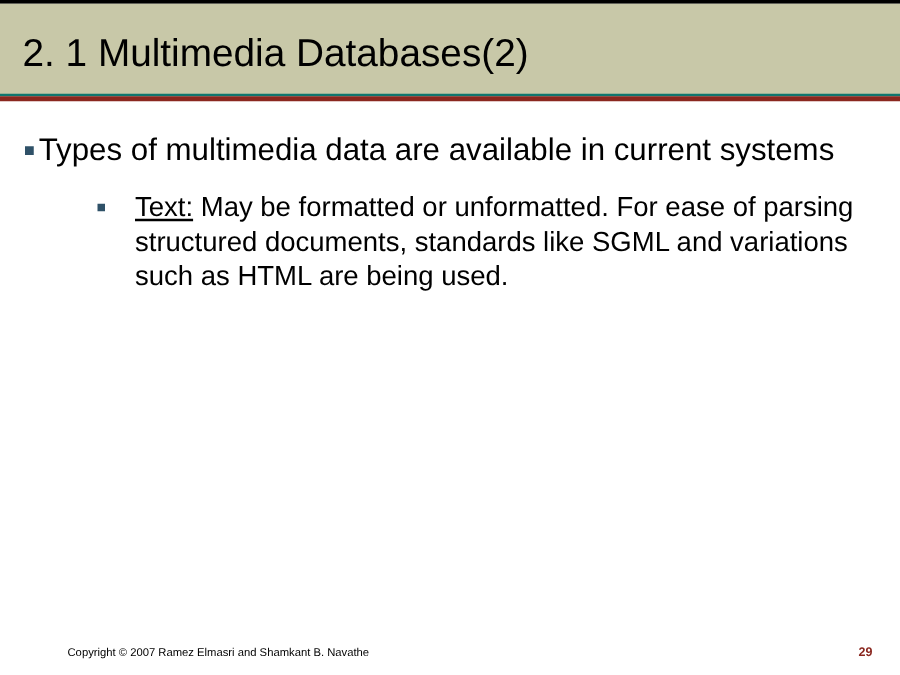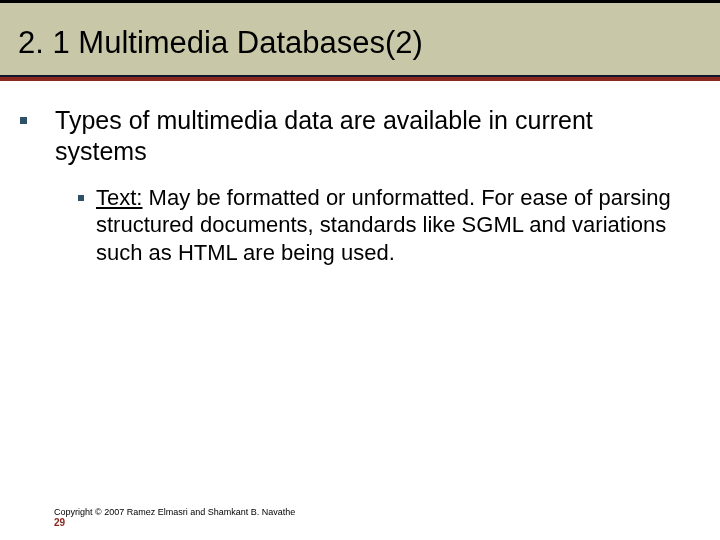--- a/index.html
+++ b/index.html
@@ -12,54 +12,54 @@
     overflow: hidden;
   }
   .top-border {
     height: 3px;
     background: #000;
     width: 100%;
   }
   .title-band {
     background: #c8c8a8;
     padding: 22px 18px 14px 18px;
-    border-bottom: 2px solid #0f172a;
+    border-bottom: 2px solid #0f766e;
   }
   .title-band h1 {
     font-size: 31px;
     font-weight: normal;
     color: #000;
   }
   .accent-band {
     height: 4px;
     background: #8a271f;
     width: 100%;
   }
   .content {
     padding: 24px 30px 10px 20px;
   }
   .lvl1 {
     display: flex;
     align-items: flex-start;
-    gap: 28px;
+    gap: 4px;
     margin-bottom: 10px;
   }
   .lvl1-text {
     font-size: 25px;
     line-height: 1.25;
     color: #000;
   }
   .lvl2-wrap {
     padding-left: 58px;
     padding-top: 6px;
   }
   .lvl2 {
     display: flex;
     align-items: flex-start;
-    gap: 12px;
+    gap: 24px;
     margin-bottom: 4px;
   }
   .lvl2-text {
     font-size: 22px;
     line-height: 1.25;
     color: #000;
   }
   .bullet {
     width: 7px;
     height: 7px;
@@ -75,21 +75,20 @@
   .underline { text-decoration: underline; }
   .footer {
     position: absolute;
     bottom: 12px;
     left: 0;
     width: 100%;
     padding: 0 22px 0 54px;
     display: flex;
     justify-content: space-between;
     align-items: baseline;
-    flex-direction: column;
   }
   .copyright {
     font-size: 9px;
     color: #000;
   }
   .pagenum {
     font-size: 10px;
     font-weight: bold;
     color: #8a271f;
   }

